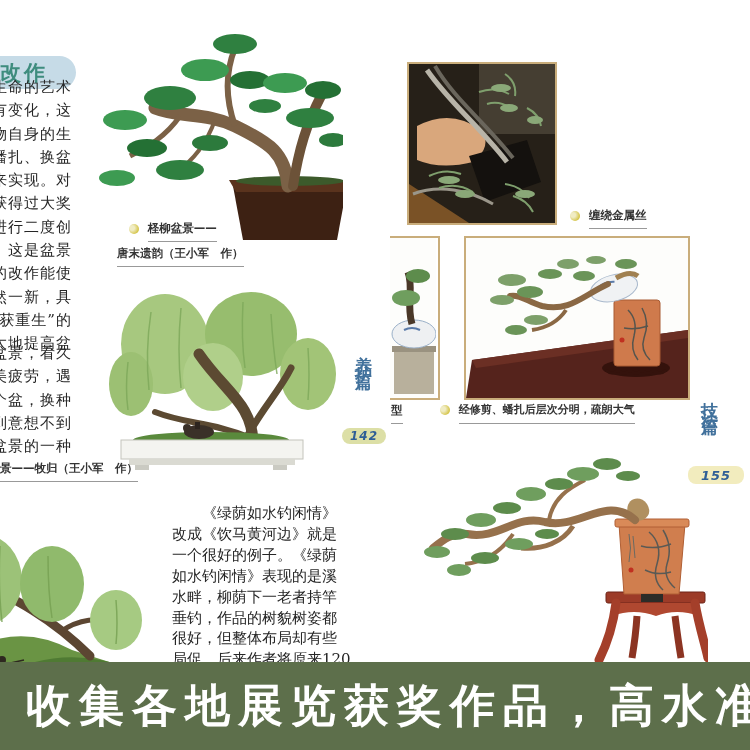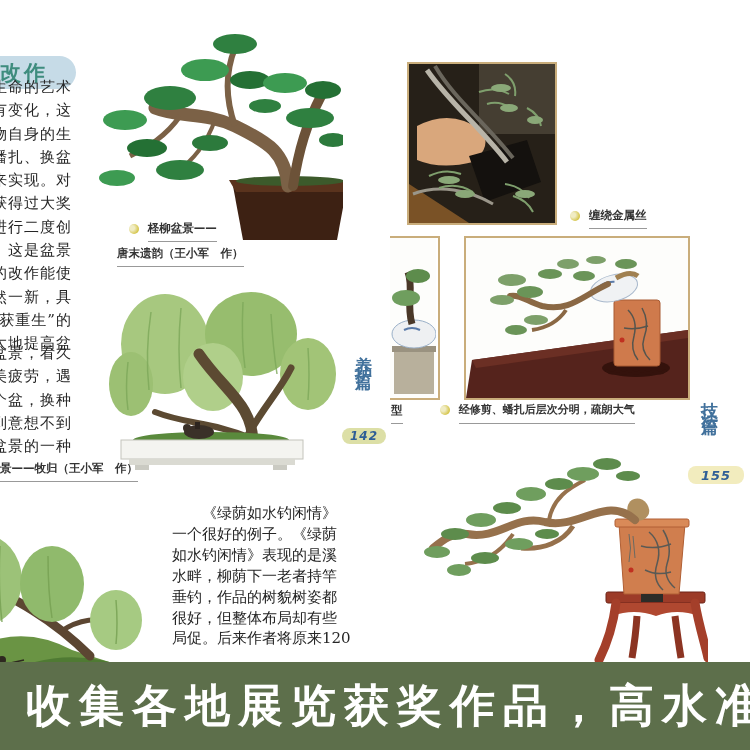--- a/index.html
+++ b/index.html
@@ -179,20 +179,21 @@
     <rect x="32" y="193" width="14" height="5" fill="#cacac2"></rect>
     <rect x="170" y="193" width="14" height="5" fill="#cacac2"></rect>
   </svg>
 
   <div id="caption-herding" class="photo-caption">
     <span class="cap-underline">景——牧归（王小军　作）</span>
   </div>
 
   <div class="para">
       <div class="pline">《绿荫如水钓闲情》</div>
+      <div class="pline">改成《饮马黄河边》就是</div>
       <div class="pline">一个很好的例子。《绿荫</div>
       <div class="pline">如水钓闲情》表现的是溪</div>
       <div class="pline">水畔，柳荫下一老者持竿</div>
       <div class="pline">垂钓，作品的树貌树姿都</div>
       <div class="pline">很好，但整体布局却有些</div>
       <div class="pline">局促。后来作者将原来120</div>
     </div>
 
   <svg id="art-willow-rock" class="art" width="232" height="172" viewBox="0 0 232 172">
     <path d="M0 150 Q65 92 132 128 Q200 150 228 158 L228 170 L0 170 Z" fill="#6a9444"></path>

